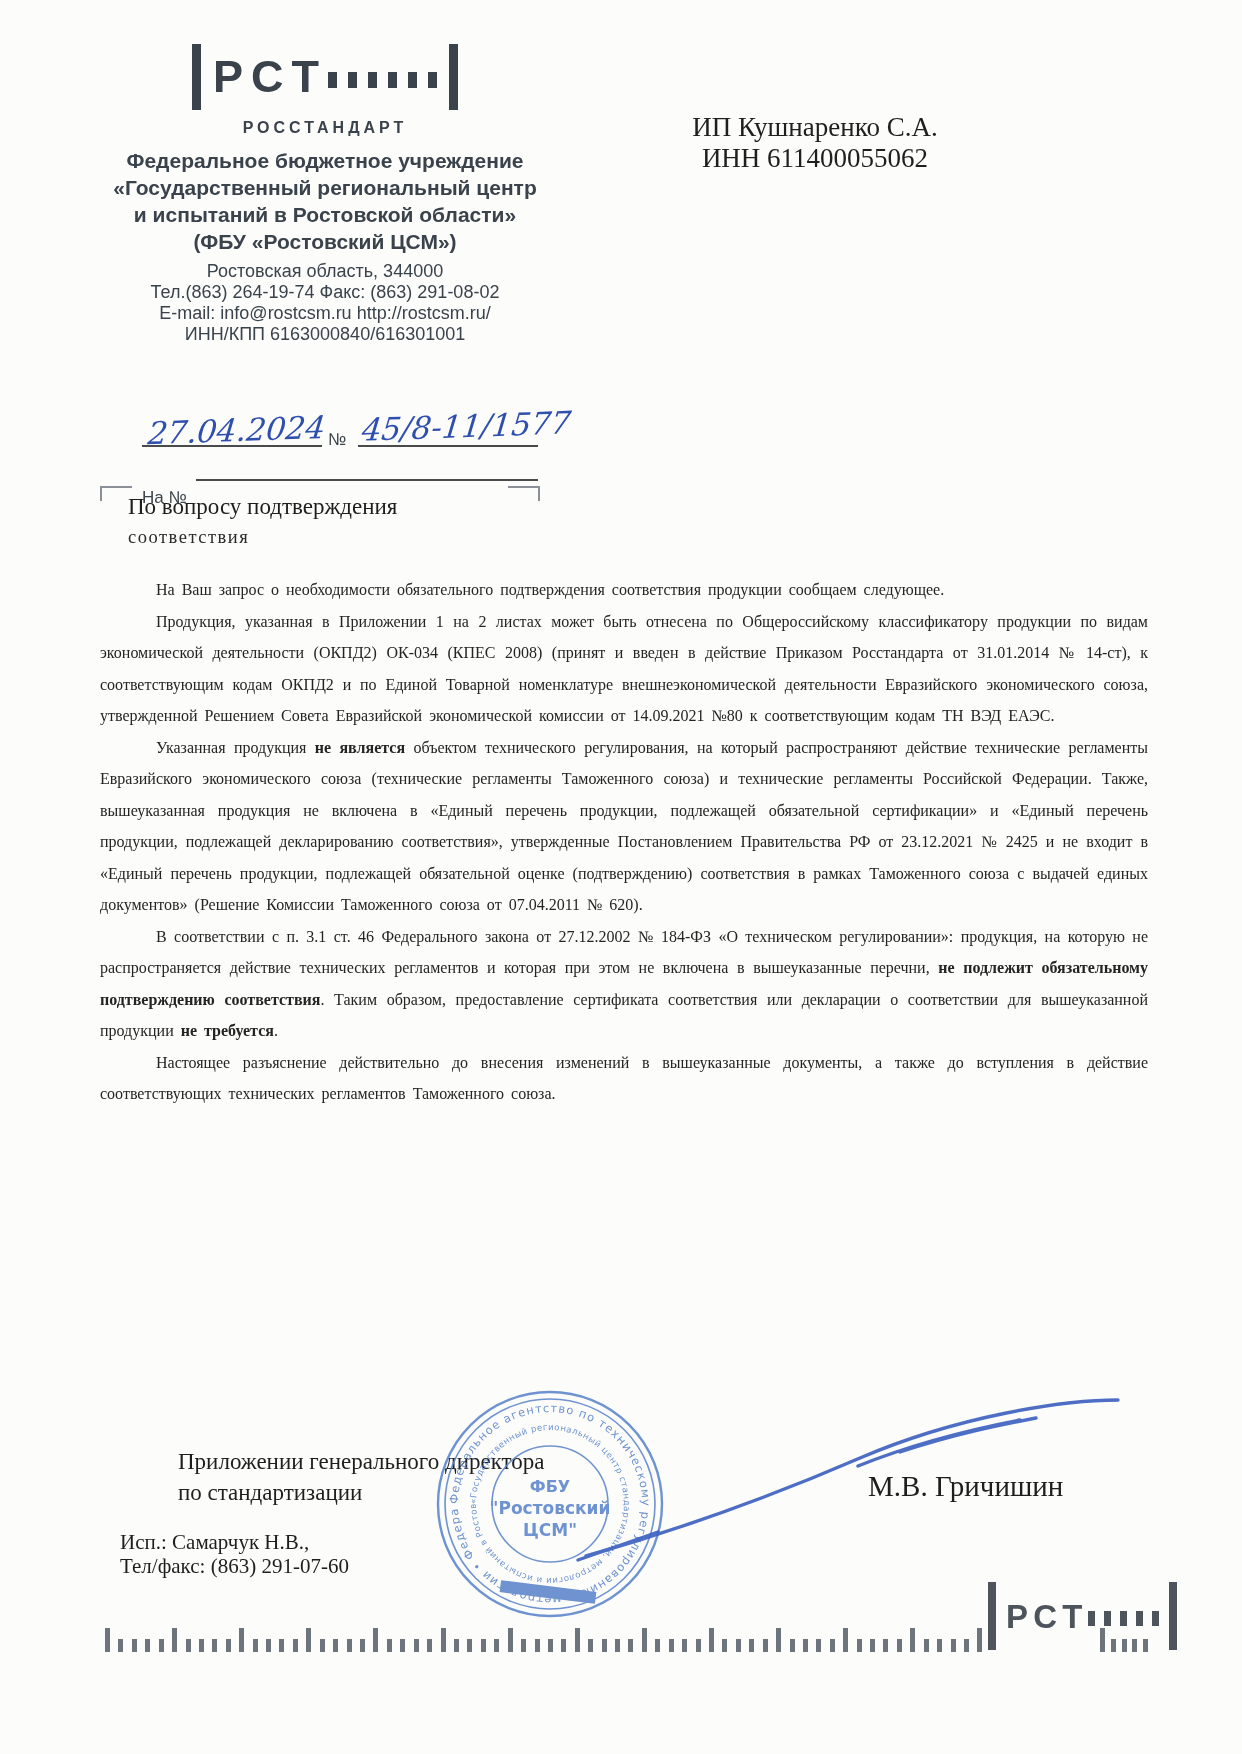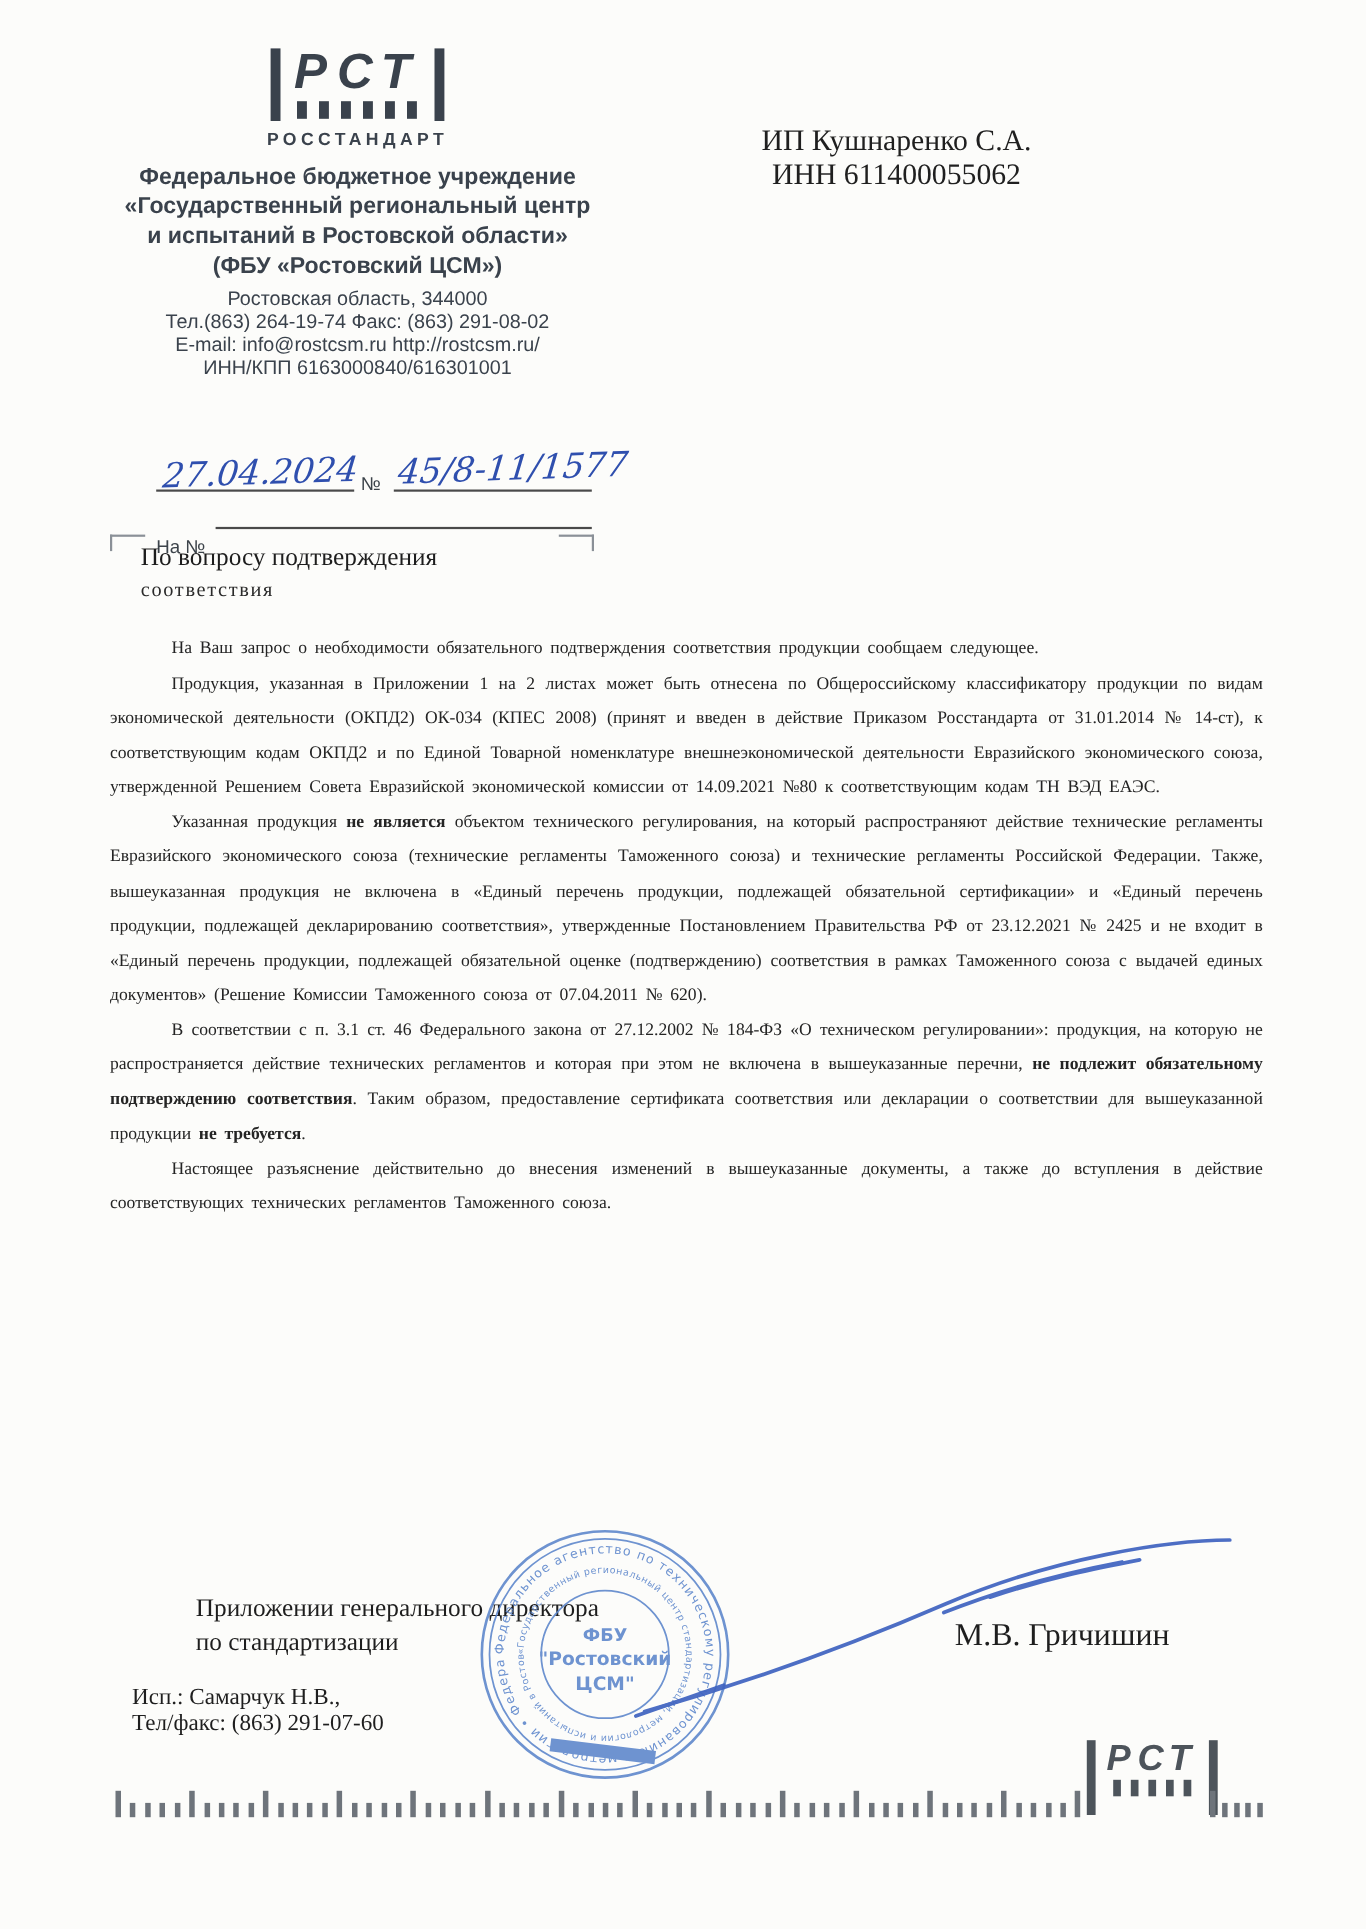--- a/index.html
+++ b/index.html
@@ -4,21 +4,21 @@
 <style>
   html,body{margin:0;padding:0;background:#e9e9e7;}
   .page{position:relative;width:1242px;height:1754px;background:#fcfcfa;overflow:hidden;
         font-family:"Liberation Serif",serif;color:#262626;}
 
   
   .lh{position:absolute;left:95px;top:44px;width:460px;text-align:center;
       font-family:"Liberation Sans",sans-serif;color:#3a424c;}
   .logo{display:flex;justify-content:center;align-items:stretch;gap:12px;height:66px;}
   .logo .vbar{width:9px;background:#3a424c;}
-  .logo-mid{display:flex;flex-direction:column;align-items:center;font-style:italic;}
+  .logo-mid{display:flex;flex-direction:row;align-items:center;}
   .logo-letters{font-weight:800;font-size:45px;line-height:42px;letter-spacing:9px;color:#3a424c;}
   .comb{display:flex;gap:11px;margin-top:6px;}
   .comb span{width:9px;height:16px;background:#3a424c;display:block;}
   .agency{margin-top:9px;font-size:16px;font-weight:700;letter-spacing:4px;}
   .org{margin-top:10px;font-size:21px;line-height:27px;font-weight:600;}
   .contact{margin-top:6px;font-size:18px;line-height:21px;}
 
   
   .recipient{position:absolute;left:565px;top:112px;width:500px;text-align:center;
              font-size:27px;line-height:31px;color:#1f1f1f;}

